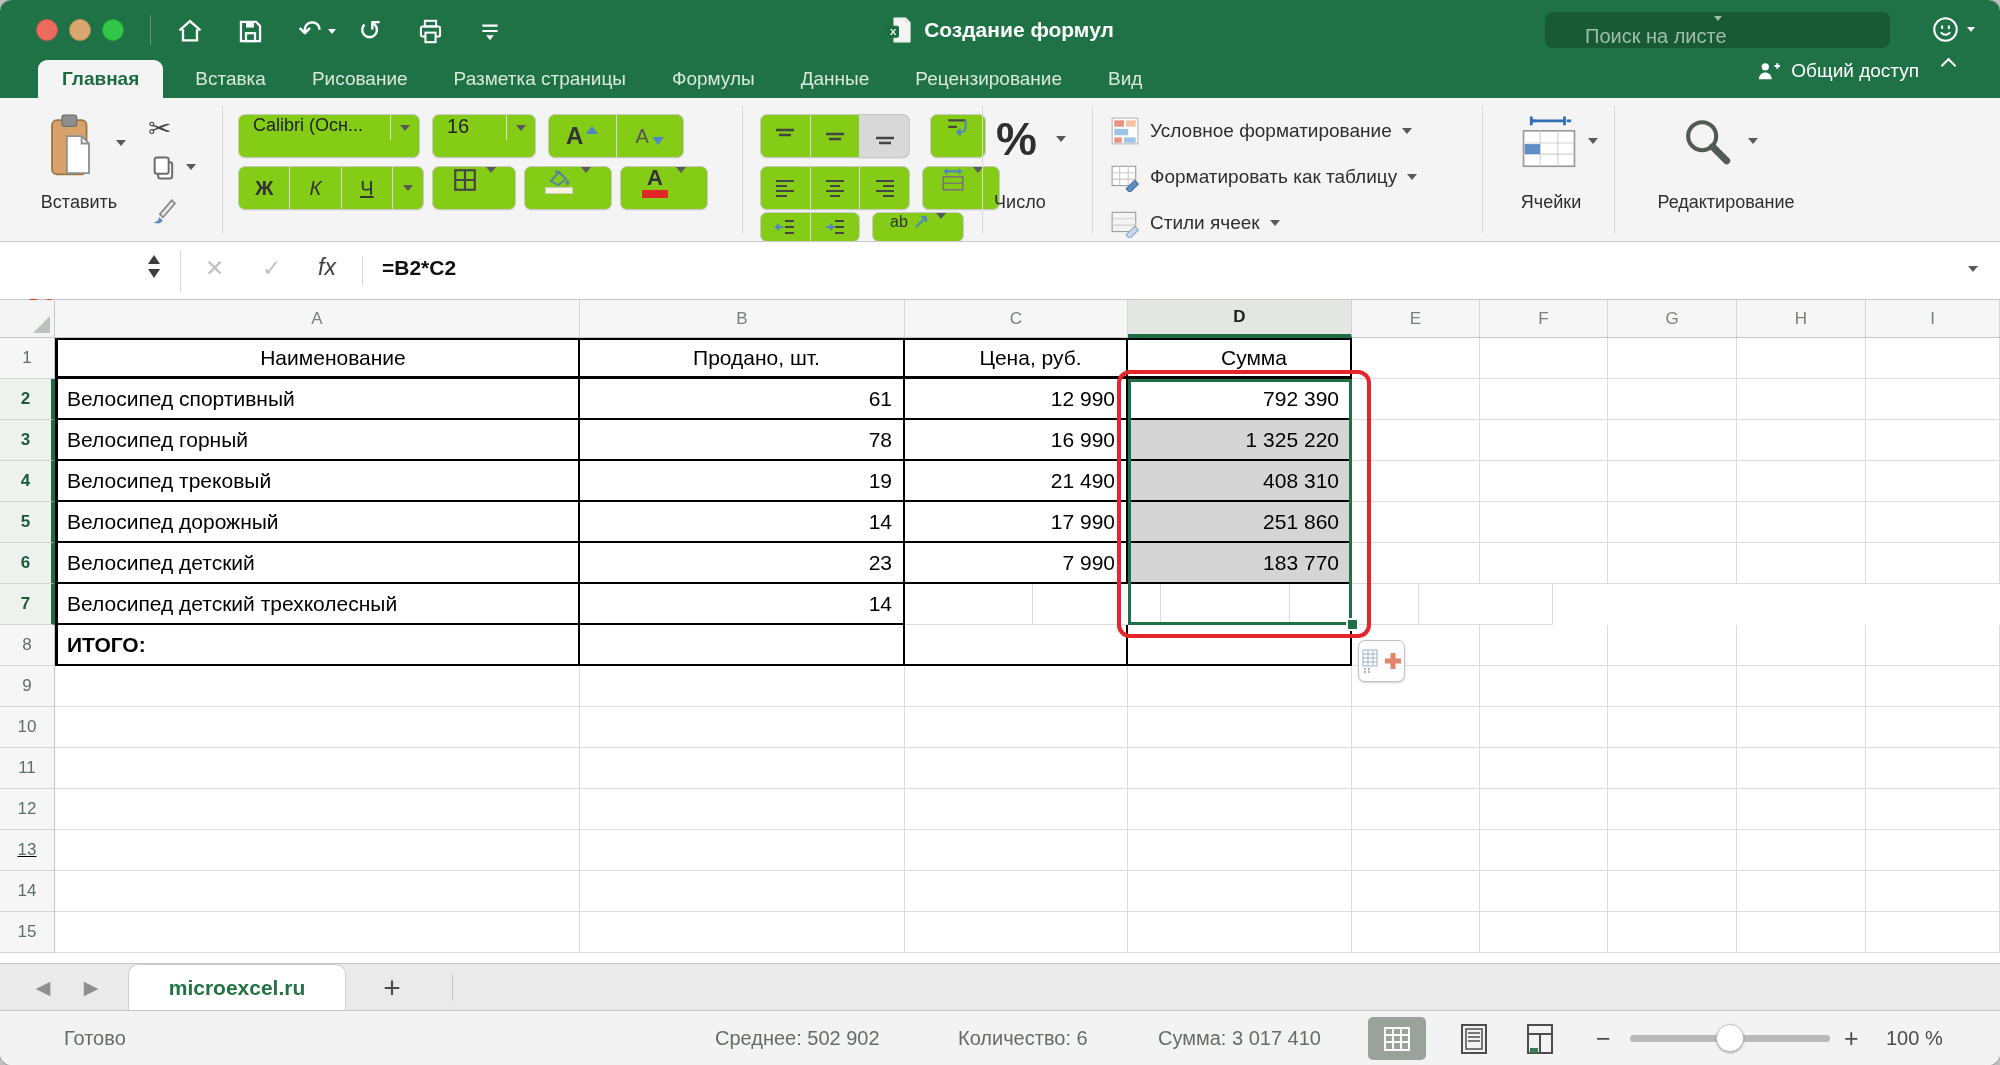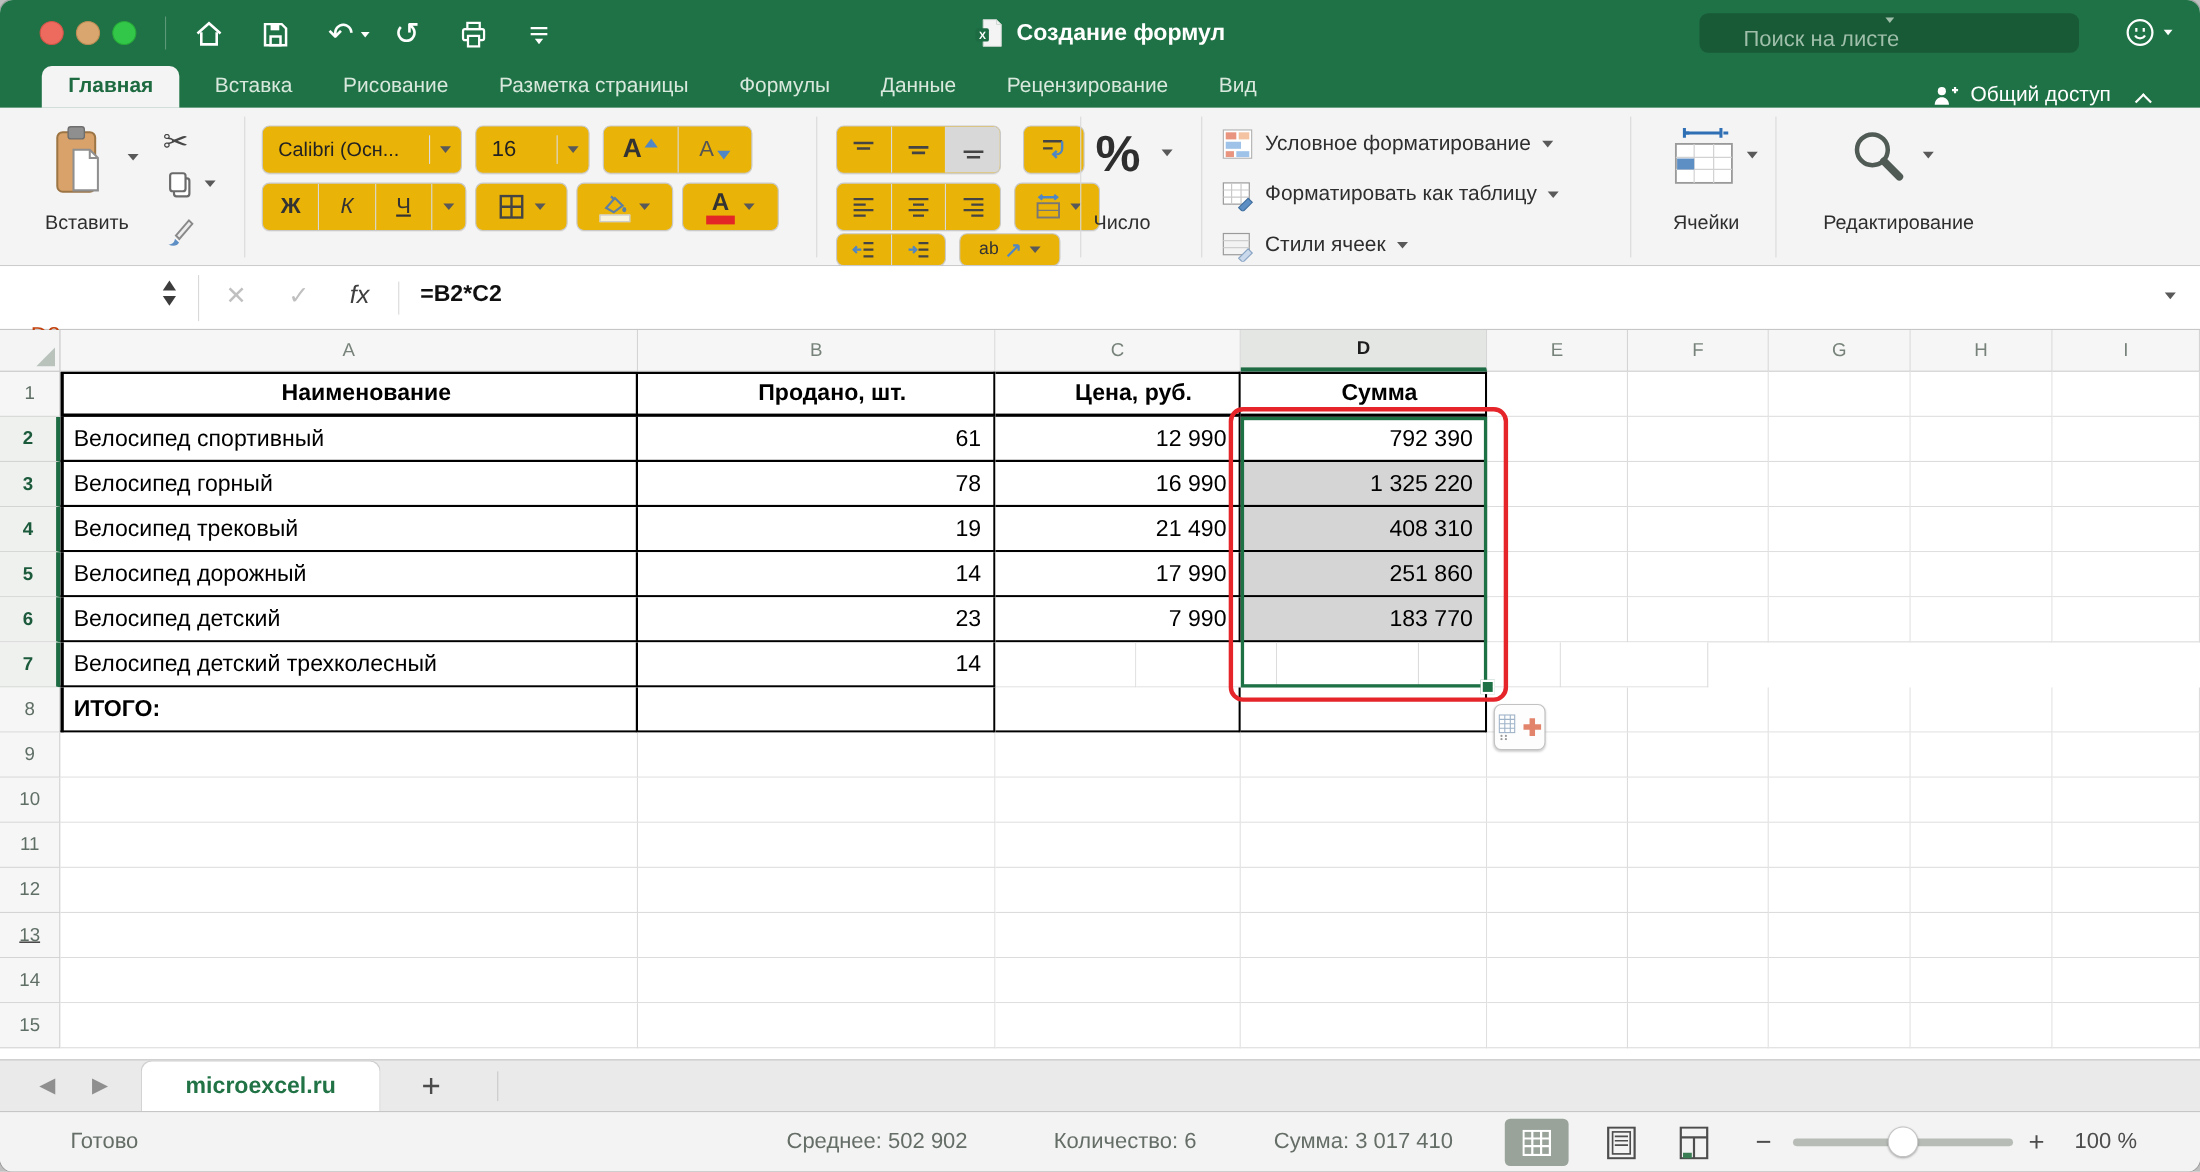--- a/index.html
+++ b/index.html
@@ -21,27 +21,27 @@
   .searchbox{position:absolute;left:1545px;top:12px;width:345px;height:36px;background:rgba(0,0,0,.22);border-radius:8px;display:flex;align-items:center;padding:0 10px;gap:4px;flex-direction:column;}
   .searchbox input{flex:1;background:transparent;border:none;outline:none;color:#eaf4ec;font-size:20px;}
   .searchbox input::placeholder{color:#9fbfab;}
   .chev-dn-s{width:0;height:0;border-left:4px solid transparent;border-right:4px solid transparent;border-top:5px solid #9fbfab;}
   .smiley{position:absolute;left:1932px;top:16px;display:flex;align-items:center;gap:8px;}
 
   
   .tabbar{position:absolute;top:60px;left:0;right:0;height:38px;background:#1f7246;display:flex;align-items:stretch;padding-left:38px;}
   .tab{display:flex;align-items:center;margin-right:46px;color:#dcEAdf;color:#d9e8dd;font-size:19px;white-space:nowrap;}
   .tab.active{background:#f5f4f5;border-radius:9px 9px 0 0;padding:0 24px;color:#1e6a41;font-weight:700;margin-right:32px;}
-  .share{margin-left:auto;display:flex;align-items:flex-end;gap:10px;padding-right:28px;color:#fff;font-size:19px;white-space:nowrap;}
+  .share{margin-left:auto;display:flex;align-items:flex-start;gap:10px;padding-right:28px;color:#fff;font-size:19px;white-space:nowrap;}
   .chev-up{width:11px;height:11px;border-left:2.5px solid #fff;border-top:2.5px solid #fff;transform:rotate(45deg);margin-left:14px;margin-right:18px;}
 
   
   .ribbon{position:absolute;top:98px;left:0;right:0;height:144px;background:#f5f4f5;border-bottom:1px solid #c8c8c8;}
   .rdiv{position:absolute;top:8px;width:1px;height:128px;background:#d9d9d9;}
-  .rbtn,.seg{position:absolute;background:#eab308;border:1px solid #c9c9c9;border-radius:7px;box-shadow:0 1px 0 rgba(0,0,0,.05);display:flex;align-items:center;}
+  .rbtn,.seg{position:absolute;background:#84cc16;border:1px solid #c9c9c9;border-radius:7px;box-shadow:0 1px 0 rgba(0,0,0,.05);display:flex;align-items:flex-start;}
   .seg{padding:0;overflow:hidden;}
   .seg .sg{flex:1;height:100%;display:flex;align-items:center;justify-content:center;border-right:1px solid #d9d9d9;}
   .seg .sg:last-child{border-right:none;}
   .seg .sg.on{background:#d8d8d8;}
   .glabel{position:absolute;font-size:18px;color:#2e2e2e;text-align:center;white-space:nowrap;}
   .ricon{color:#474747;}
   .bik{font-size:20px;color:#333;}
   .styles-row{position:absolute;display:flex;align-items:center;gap:10px;font-size:19px;color:#2e2e2e;white-space:nowrap;}
   .fsz{font-size:20px;color:#222;}
   .fname{font-size:18px;color:#222;}
@@ -67,21 +67,21 @@
   .g-corner::after{content:'';position:absolute;right:4px;bottom:4px;width:0;height:0;border-bottom:17px solid #b9c3bc;border-left:17px solid transparent;}
   .g-ch{background:#f6f6f6;border-right:1px solid #d4d4d4;border-bottom:1px solid #c6c6c6;color:#77837a;font-size:17px;display:flex;align-items:center;justify-content:center;}
   .g-ch.sel{background:#e4e6e4;border-bottom:4px solid #1d6b42;color:#1d1d1d;font-weight:600;}
   .g-row{display:flex;height:41px;}
   .g-rh{background:#f6f6f6;border-right:1px solid #c6c6c6;border-bottom:1px solid #d4d4d4;color:#5f6f66;font-size:17px;display:flex;align-items:center;justify-content:center;}
   .g-rh.sel{border-right:4px solid #1d6b42;color:#1c5a3c;font-weight:700;background:#eef1ee;}
   .g-cell{border-right:1px solid #dcdcdc;border-bottom:1px solid #dcdcdc;font-size:21px;color:#000;display:flex;align-items:center;background:#fff;}
   .g-cell.t{border-right:2px solid #000;border-bottom:2px solid #000;}
   .g-cell.top{border-top:2px solid #000;}
   .g-cell.left{border-left:3px solid #000;}
-  .g-cell.th{font-weight:700;justify-content:center;border-bottom-width:3px;padding-left:30px;}
+  .g-cell.th{font-weight:400;justify-content:center;border-bottom-width:3px;padding-left:30px;}
   .g-cell.ca{padding-left:9px;}
   .g-cell.cn{justify-content:flex-end;padding-right:11px;}
   .g-cell.b{font-weight:700;}
   .g-cell.fill{background:#d5d5d5;}
   .sel-border{position:absolute;left:1128px;top:79px;width:224px;height:246px;border:3px solid #1e7145;z-index:3;pointer-events:none;}
   .fill-handle{position:absolute;left:1346px;top:318px;width:13px;height:13px;background:#1e7145;border:2px solid #fff;z-index:5;}
   .red-rect{position:absolute;left:1117px;top:70px;width:254px;height:268px;border:4px solid #e5252a;border-radius:13px;z-index:6;pointer-events:none;}
   .autofill{position:absolute;left:1358px;top:340px;width:47px;height:42px;background:#fdfdfd;border:1px solid #c2c2c2;border-radius:7px;display:flex;align-items:center;justify-content:center;gap:2px;box-shadow:0 1px 2px rgba(0,0,0,.18);z-index:4;}
 
   

